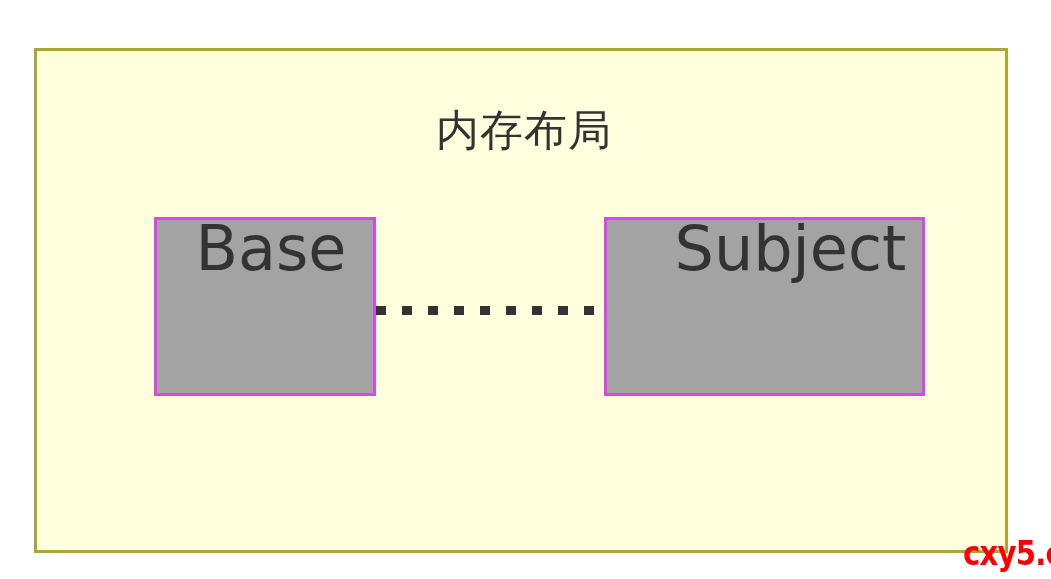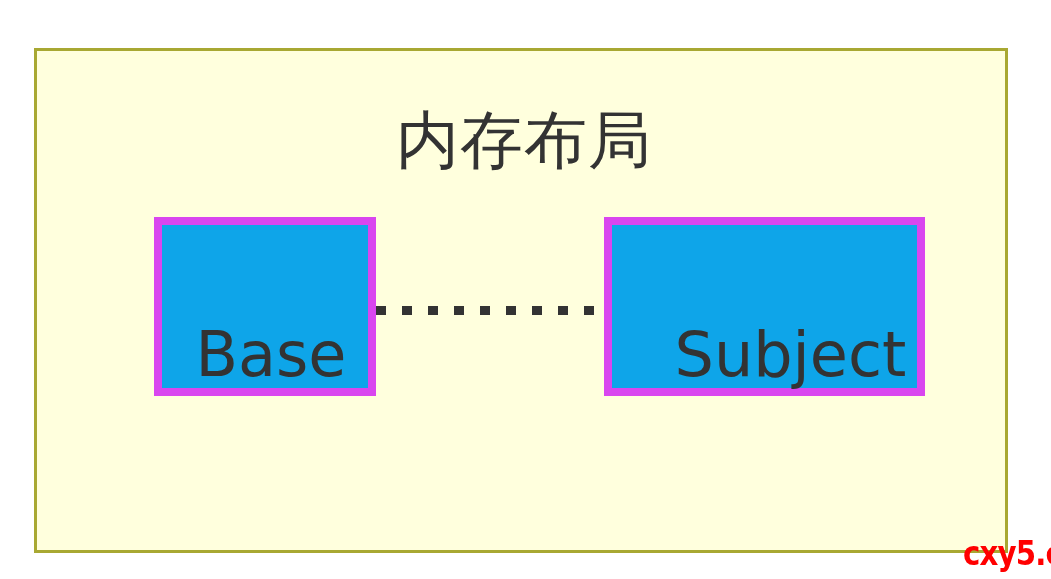--- a/index.html
+++ b/index.html
@@ -36,36 +36,36 @@
     border: 3px solid #a8a832;
   }
 
   
   #diagram-title {
     position: absolute;
     left: 0;
     top: 58px;
     width: 974px;
     text-align: center;
-    font-size: 63px;
+    font-size: 43px;
     line-height: 1.0;
     color: #333333;
     letter-spacing: 1px;
     white-space: nowrap;
     font-weight: 400;
   }
 
   
   .node-box {
     position: absolute;
     box-sizing: border-box;
-    background: #0ea5e9;
-    border: 8px solid #d946ef;
+    background: #a3a3a3;
+    border: 3px solid #d946ef;
     display: flex;
-    align-items: flex-end;
+    align-items: flex-start;
     justify-content: center;
   }
   .node-label {
     font-size: 62px;
     line-height: 1;
     color: #333333;
     font-weight: 400;
     white-space: nowrap;
     position: relative;
     top: -2px;

